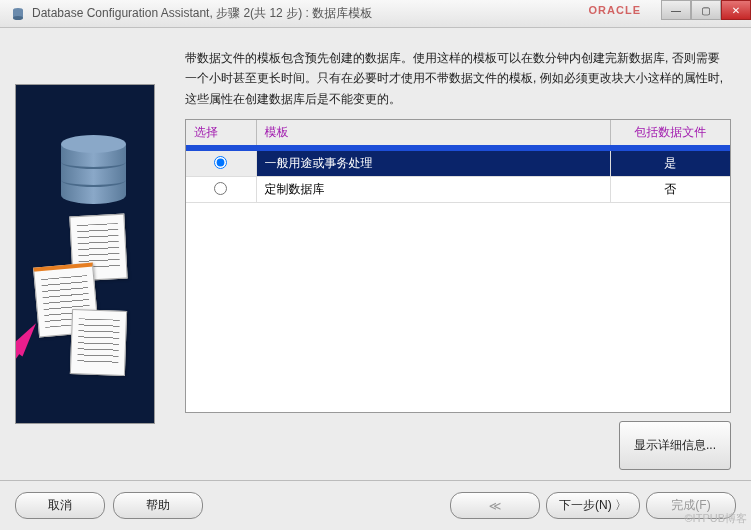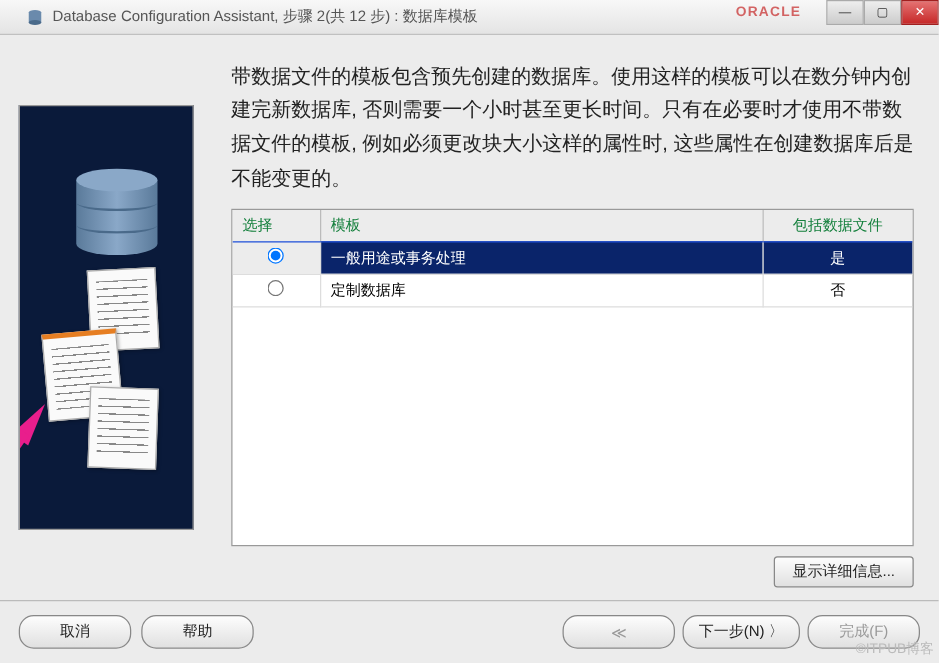--- a/index.html
+++ b/index.html
@@ -11,21 +11,21 @@
       height: 530px;
       overflow: hidden;
       position: relative;
     }
     .titlebar {
       height: 28px;
       background: linear-gradient(to bottom, #f8f8f8, #e4e4e4);
       border-bottom: 1px solid #c0c0c0;
       display: flex;
       align-items: center;
-      padding: 0 20px;
+      padding: 0 10px;
       position: relative;
     }
     .titlebar-icon {
       width: 16px; height: 16px;
       margin-right: 6px;
       display: inline-flex;
       align-items: center;
       justify-content: center;
     }
     .titlebar-text {
@@ -145,43 +145,43 @@
       background: #e91e8c;
     }
     .main {
       flex: 1;
       padding: 20px 20px 10px 15px;
       display: flex;
       flex-direction: column;
     }
     .description {
       color: #222;
-      font-size: 16px;
+      font-size: 12px;
       line-height: 1.7;
       margin-bottom: 10px;
     }
     .table-container {
       flex: 1;
       border: 1px solid #999;
       background: #fff;
       overflow: hidden;
     }
     table {
       width: 100%;
       border-collapse: collapse;
       font-size: 12px;
     }
     thead th {
       background: #ececec;
-      border-bottom: 1px solid #1d4ed8;
+      border-bottom: 6px solid #1d4ed8;
       border-right: 1px solid #bbb;
       padding: 4px 8px;
       text-align: left;
       font-weight: normal;
-      color: #15803d;
+      color: #a21caf;
     }
     thead th:last-child { border-right: none; text-align: center; }
     tbody td {
       padding: 4px 8px;
       border-bottom: 1px solid #ddd;
       border-right: 1px solid #ddd;
     }
     tbody td:last-child { border-right: none; text-align: center; }
     tbody td.select-col { text-align: center; width: 70px; }
     tbody tr.selected td {
@@ -194,21 +194,21 @@
     }
     .detail-row {
       display: flex;
       justify-content: flex-end;
       margin-top: 8px;
     }
     .btn {
       background: linear-gradient(to bottom, #fdfdfd, #e0e0e0);
       border: 1px solid #888;
       border-radius: 3px;
-      padding: 3px 14px;
+      padding: 15px 14px;
       font-size: 12px;
       color: #222;
       cursor: pointer;
       font-family: inherit;
     }
     .footer {
       position: absolute;
       bottom: 0; left: 0; right: 0;
       height: 50px;
       border-top: 1px solid #bbb;

